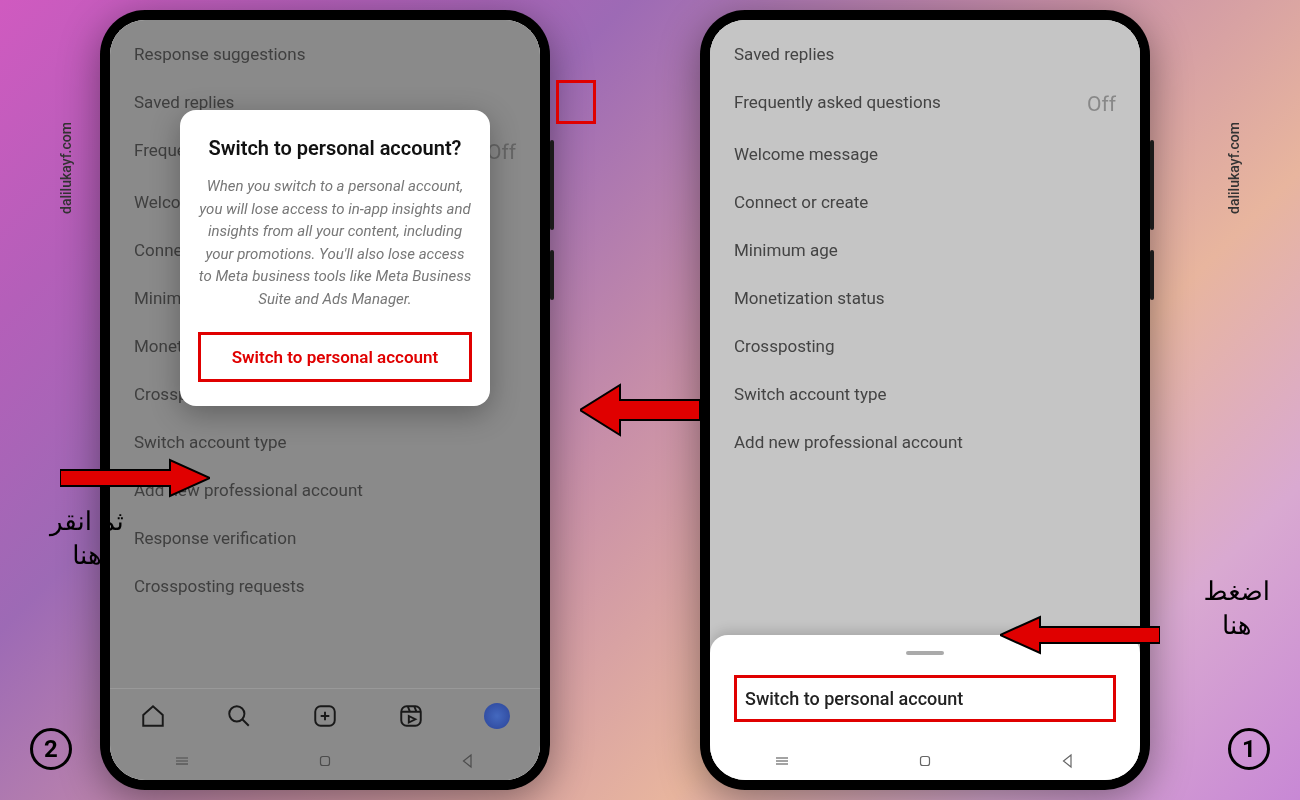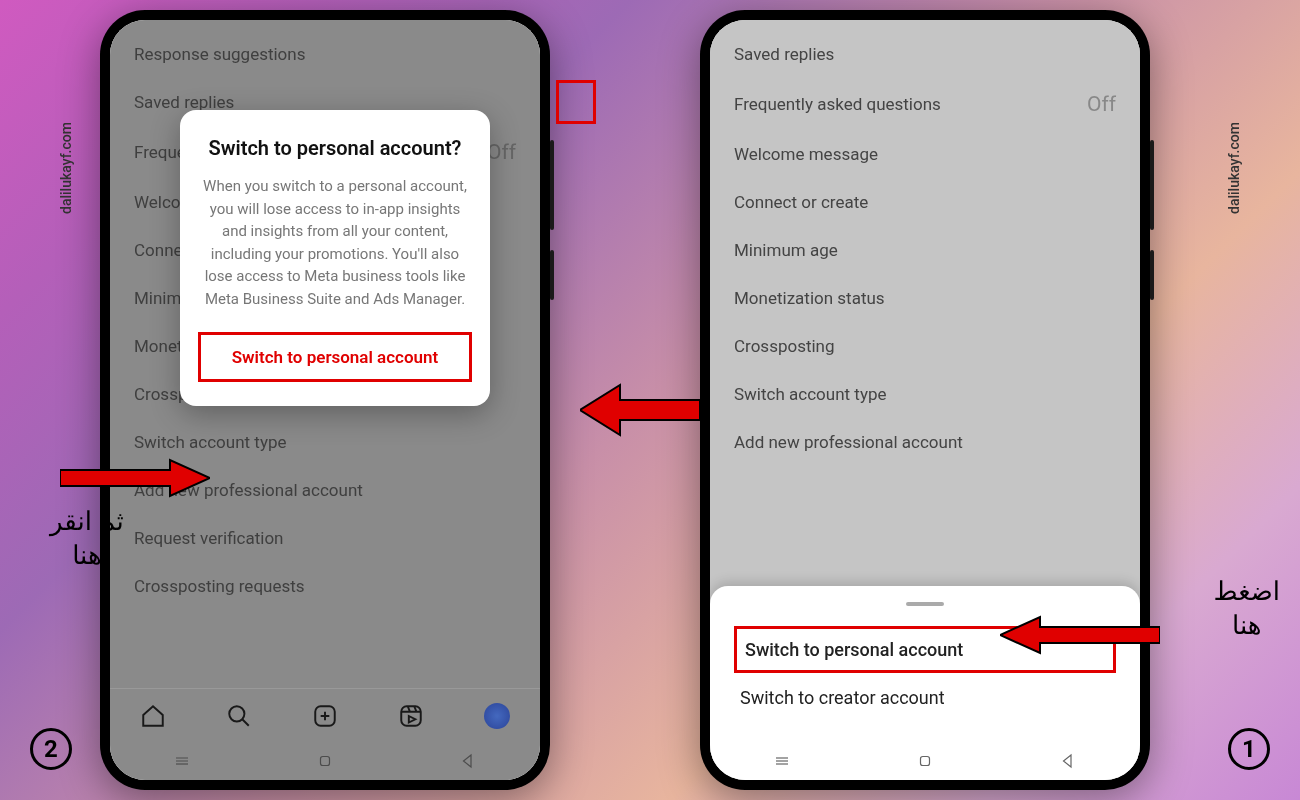--- a/index.html
+++ b/index.html
@@ -5,32 +5,32 @@
 * { box-sizing: border-box; margin: 0; padding: 0; }
 body { width: 1300px; height: 800px; font-family: -apple-system, BlinkMacSystemFont, "Segoe UI", Roboto, Arial, sans-serif; overflow: hidden; position: relative; }
 .bg { width: 1300px; height: 800px; background: linear-gradient(135deg, #d05ac0 0%, #b45fb9 15%, #9d6ab5 30%, #c88fa8 50%, #e8b59e 70%, #d9a9d1 85%, #c888d5 100%); position: relative; }
 .phone { position: absolute; width: 450px; height: 780px; border-radius: 45px; background: #000; padding: 10px; box-shadow: 0 10px 40px rgba(0,0,0,.4); }
 .phone.left { left: 100px; top: 10px; }
 .phone.right { left: 700px; top: 10px; }
 .screen { width: 100%; height: 100%; border-radius: 35px; background: #fff; overflow: hidden; position: relative; }
 .screen.dimmed .content { background: #b8b8b8; }
 .content { width: 100%; height: 100%; background: #fff; position: relative; }
 .settings-list { padding: 0 24px; }
-.setting-row { display: flex; align-items: center; justify-content: space-between; padding: 14px 0; font-size: 17px; color: #222; }
+.setting-row { display: flex; align-items: flex-start; justify-content: space-between; padding: 14px 0; font-size: 17px; color: #222; }
 .setting-row .off { color: #888; font-size: 21px; }
 .dimmed .setting-row { color: #555; background: #b8b8b8; }
 .dimmed .settings-list { background: #b8b8b8; }
 .bottom-sheet { position: absolute; bottom: 38px; left: 0; right: 0; background: #fff; border-radius: 18px 18px 0 0; padding: 12px 24px 20px; box-shadow: 0 -4px 12px rgba(0,0,0,.15); }
 .handle { width: 38px; height: 4px; background: #aaa; border-radius: 2px; margin: 4px auto 20px; }
 .sheet-item { font-size: 18px; color: #222; padding: 14px 6px; }
 .highlight-box { border: 3px solid #e00000; padding: 10px 8px !important; font-weight: 500; }
 .dialog-overlay { position: absolute; inset: 0; background: rgba(0,0,0,.25); display: flex; align-items: center; justify-content: center; }
 .dialog { width: 310px; background: #fff; border-radius: 16px; padding: 26px 18px 14px; text-align: center; box-shadow: 0 8px 30px rgba(0,0,0,.3); margin-left: 20px; }
 .dialog-title { font-size: 20px; font-weight: 600; color: #111; line-height: 1.25; margin-bottom: 14px; }
-.dialog-body { font-size: 15px; color: #777; line-height: 1.5; margin-bottom: 22px; }
+.dialog-body { font-size: 15px; color: #777; line-height: 1.5; margin-bottom: 22px; font-style: italic; }
 .dialog-confirm { font-size: 17px; font-weight: 600; color: #e00000; padding: 12px; border: 3px solid #e00000; margin-bottom: 10px; }
 .dialog-cancel { font-size: 17px; color: #222; padding: 10px; }
 .nav-soft { position: absolute; bottom: 0; left: 0; right: 0; height: 38px; display: flex; align-items: center; justify-content: space-around; background: #fff; }
 .dimmed .nav-soft { background: #b8b8b8; }
 .nav-s { width: 18px; height: 18px; stroke: #666; fill: none; stroke-width: 1.6; }
 .app-nav { position: absolute; bottom: 38px; left: 0; right: 0; height: 54px; display: flex; align-items: center; justify-content: space-around; border-top: 1px solid #ccc; background: #b8b8b8; }
 .app-nav-i { width: 26px; height: 26px; stroke: #222; fill: none; stroke-width: 1.8; }
 .avatar { width: 26px; height: 26px; border-radius: 50%; background: radial-gradient(circle, #5b8cff 0%, #3a5bcc 100%); }
 .phone-btn { position: absolute; background: #1a1a1a; border-radius: 2px; }
 .phone.left .phone-btn.vol { right: -4px; top: 130px; width: 4px; height: 90px; }
@@ -86,21 +86,20 @@
           <div class="setting-row">
               <span>Switch account type</span>
             </div>
           <div class="setting-row">
               <span>Add new professional account</span>
             </div>
         </div>
         <div class="bottom-sheet">
           <div class="handle"></div>
           <div class="sheet-item highlight-box">Switch to personal account</div>
-          <div class="sheet-item">Switch to creator account</div>
         </div>
         <div class="nav-soft">
           <svg class="nav-s" viewBox="0 0 24 24">
               <line x1="4" y1="8" x2="20" y2="8"></line>
               <line x1="4" y1="12" x2="20" y2="12"></line>
               <line x1="4" y1="16" x2="20" y2="16"></line>
             </svg>
           <svg class="nav-s" viewBox="0 0 24 24">
               <rect x="6" y="6" width="12" height="12" rx="3"></rect>
             </svg>
@@ -143,21 +142,21 @@
           <div class="setting-row">
               <span>Crossposting</span>
             </div>
           <div class="setting-row">
               <span>Switch account type</span>
             </div>
           <div class="setting-row">
               <span>Add new professional account</span>
             </div>
           <div class="setting-row">
-              <span>Request verification</span>
+              <span>Response verification</span>
             </div>
           <div class="setting-row">
               <span>Crossposting requests</span>
             </div>
         </div>
         <div class="app-nav">
           <svg class="app-nav-i" viewBox="0 0 24 24">
               <path d="M3 11 L12 3 L21 11 V21 H3 Z"></path>
             </svg>
           <svg class="app-nav-i" viewBox="0 0 24 24">
@@ -212,21 +211,21 @@
       <path d="M160 12 L40 12 L40 2 L0 20 L40 38 L40 28 L160 28 Z" fill="#e00000" stroke="#000" stroke-width="2"></path>
     </svg>
   </div>
 
   <div class="arrow" style="left:60px; top:458px;">
     <svg width="150" height="40" viewBox="0 0 150 40">
       <path d="M0 12 L110 12 L110 2 L150 20 L110 38 L110 28 L0 28 Z" fill="#e00000" stroke="#000" stroke-width="2"></path>
     </svg>
   </div>
 
-  <div class="annotation" style="right:20px; top:575px; white-space:pre-line;">اضغط
+  <div class="annotation" style="right:30px; top:575px; white-space:pre-line;">اضغط
 هنا</div>
   <div class="annotation" style="left:10px; top:505px; white-space:pre-line;">ثم انقر
 هنا</div>
 
   <div class="step-badge" style="right:30px; bottom:30px;">1</div>
   <div class="step-badge" style="left:30px; bottom:30px;">2</div>
 
 </div>
 
 </body></html>

